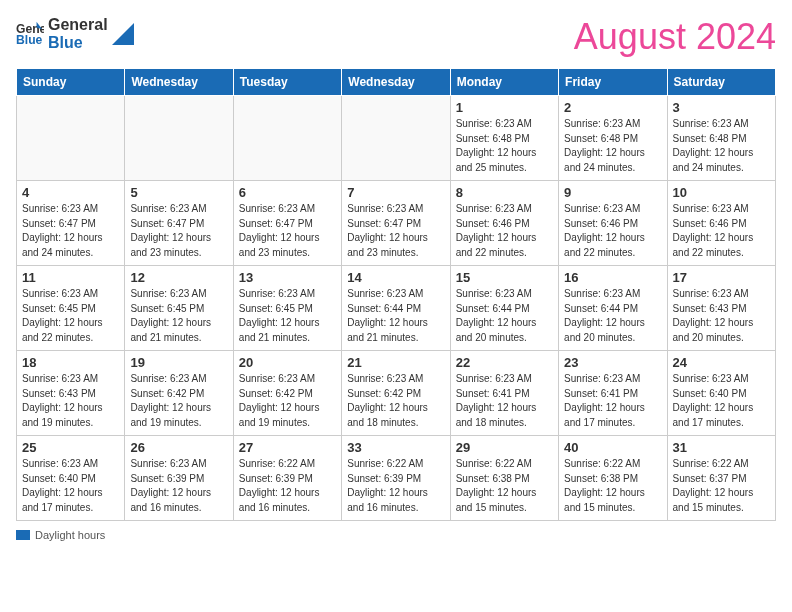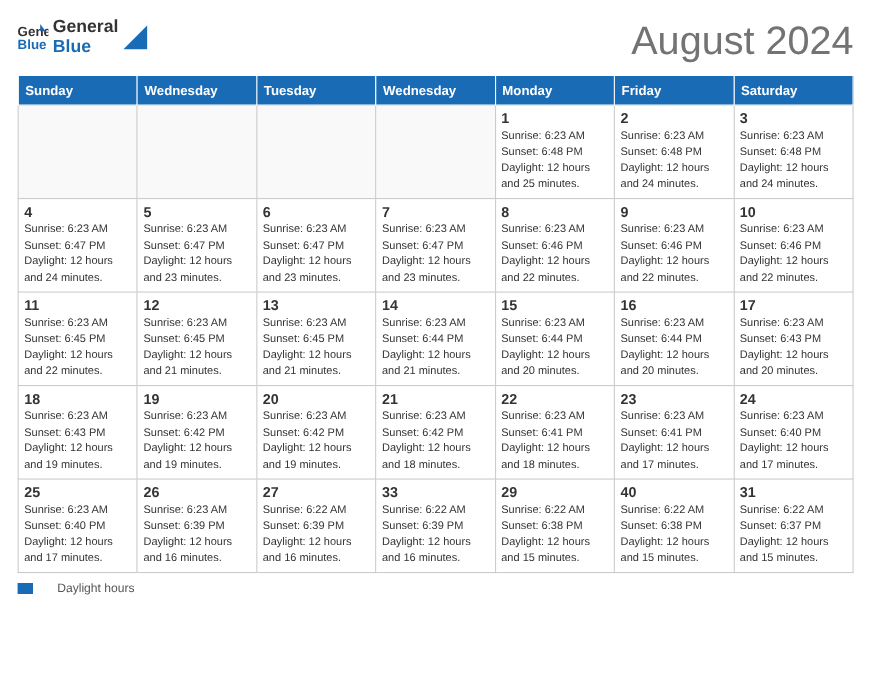--- a/index.html
+++ b/index.html
@@ -24,21 +24,21 @@
     .logo-icon {
       width: 28px;
       height: 28px;
     }
     .title-block {
       text-align: right;
     }
     .month-title {
       font-size: 36px;
       font-weight: normal;
-      color: #737373;
+      color: #ec4899;
     }
     .subtitle {
       font-size: 15px;
       color: #555;
     }
     .calendar {
       width: 100%;
       border-collapse: collapse;
       font-size: 11px;
     }
@@ -72,21 +72,21 @@
       font-size: 10px;
       color: #333;
       line-height: 1.45;
     }
     .footer {
       margin-top: 8px;
       font-size: 11px;
       color: #555;
       display: flex;
       align-items: center;
-      gap: 22px;
+      gap: 5px;
     }
     .daylight-bar {
       display: inline-block;
       width: 14px;
       height: 10px;
       background: #1a6bb5;
     }
   </style>
 </head>
 <body>

